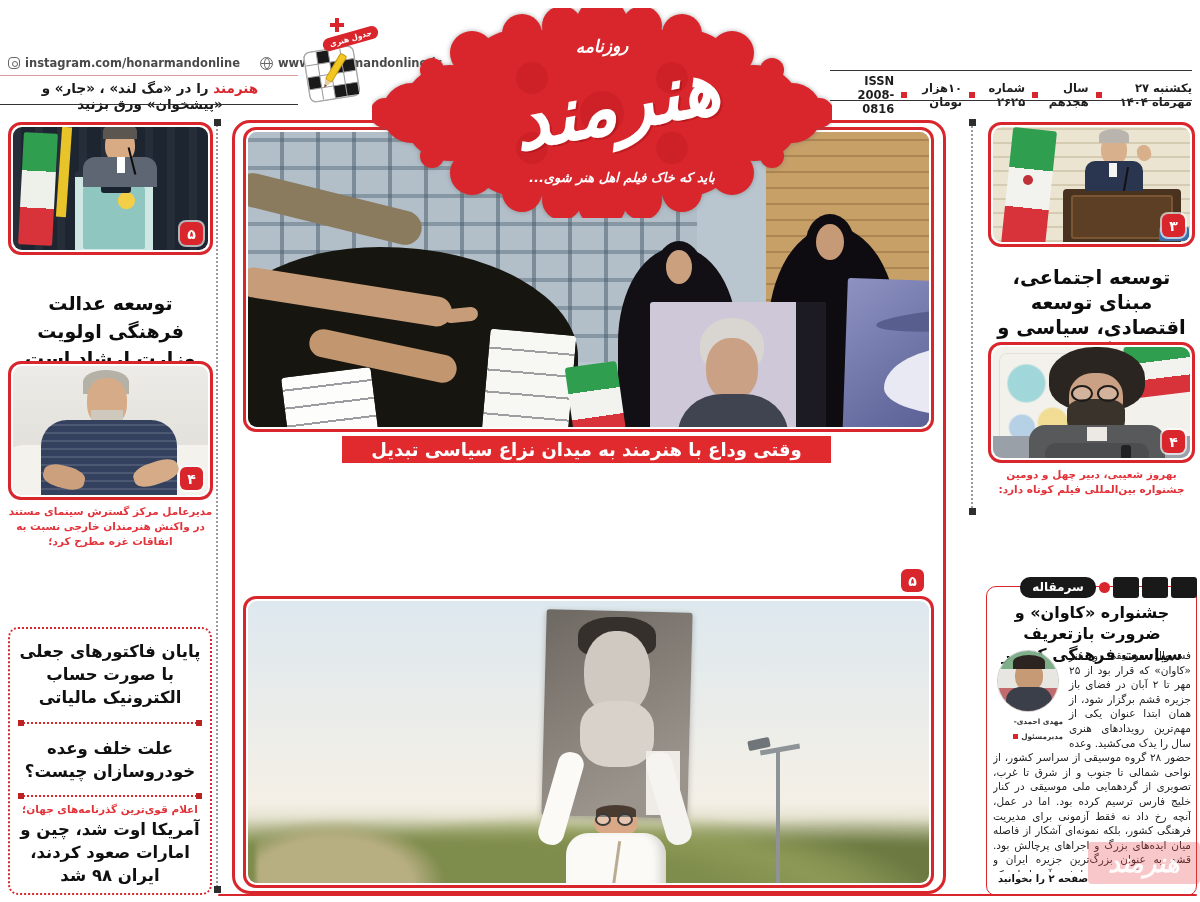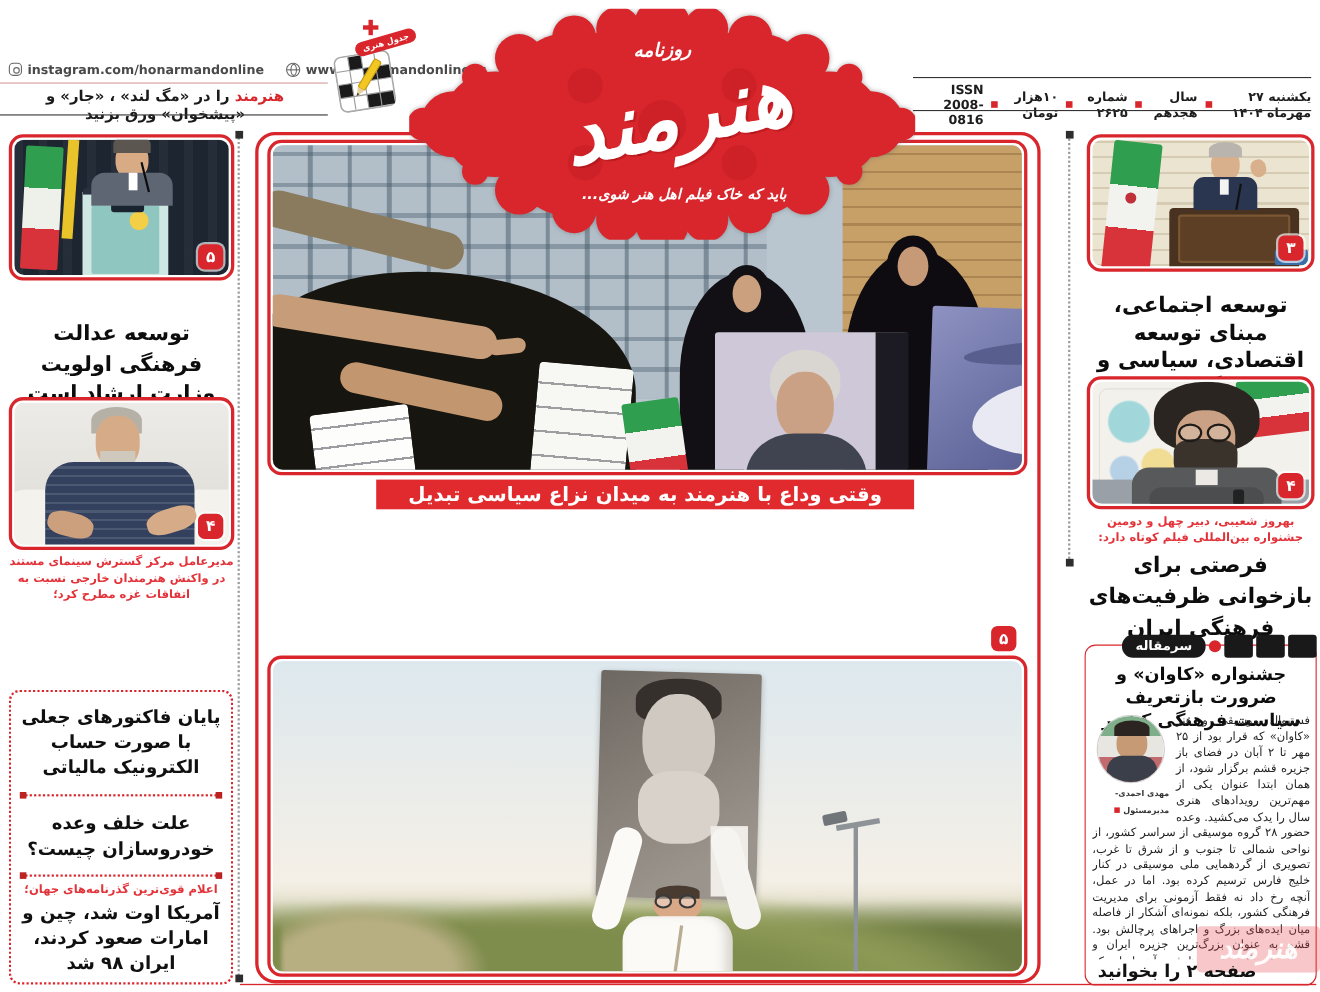--- a/index.html
+++ b/index.html
@@ -60,21 +60,21 @@
   .edit-head{ left:1020px; top:577px; width:178px; height:21px; display:flex; gap:3px; z-index:5; }
   .edit-pill{ background:#191919; color:#fff; border-radius:10px; font-size:12px; font-weight:bold; width:76px; text-align:center; line-height:21px; position:relative; }
   .edit-dot{ width:11px; height:11px; background:var(--red); border-radius:50%; align-self:center; }
   .edit-sq{ background:#191919; width:26px; height:21px; border-radius:3px; }
   .edit-title{ left:992px; top:602px; width:200px; direction:rtl; text-align:center; font-size:16px; font-weight:bold; color:#0d0d0d; line-height:1.32; }
   .edit-body{ left:993px; top:648px; width:198px; height:224px; direction:rtl; text-align:justify; font-size:10.5px; line-height:14.6px; color:#1f1f1f; overflow:hidden; }
   .author-fig{ float:left; width:70px; height:96px; margin:2px 6px 2px 0; text-align:right; }
   .author-photo{ width:62px; height:62px; border-radius:50%; margin:0 auto; overflow:hidden; position:relative; border:1px solid #ccc; }
   .author-cap{ font-size:7.3px; color:#333; font-weight:bold; margin-top:3px; direction:rtl; }
   .author-cap::after{ content:""; display:inline-block; width:5px; height:5px; background:var(--red); margin-right:3px; }
-  .edit-footer{ left:998px; top:873px; font-size:16px; font-weight:bold; color:#111; direction:rtl; z-index:4; }
+  .edit-footer{ left:998px; top:873px; font-size:10px; font-weight:bold; color:#111; direction:rtl; z-index:4; }
   .watermark{ left:1088px; top:842px; width:112px; height:42px; background:rgba(228,70,80,.30); border-radius:4px; display:flex; align-items:center; justify-content:center; color:rgba(255,255,255,.92); font-size:26px; font-weight:bold; font-style:italic; z-index:3; }
   .bottom-rule{ left:218px; top:894px; width:979px; border-top:2.5px solid var(--red); border-radius:2px; }
   
   .fill{ position:absolute; inset:0; }
   .blob{ position:absolute; }
 </style>
 </head>
 <body>
 
 <div class="page">
@@ -317,21 +317,20 @@
       <div class="blob" style="left:78px;top:38px;width:22px;height:17px;border:2.5px solid #1e1b18;border-radius:50%;background:rgba(255,255,255,.2);"></div>
       <div class="blob" style="left:104px;top:38px;width:22px;height:17px;border:2.5px solid #1e1b18;border-radius:50%;background:rgba(255,255,255,.2);"></div>
       <div class="blob" style="left:36px;top:78px;width:136px;height:36px;background:#58595b;border-radius:16px 16px 0 0;"></div>
       <div class="blob" style="left:94px;top:80px;width:20px;height:14px;background:#ece9e4;"></div>
       <div class="blob" style="left:52px;top:96px;width:104px;height:22px;background:#4c4d4f;border-radius:12px;"></div>
       <div class="blob" style="left:128px;top:98px;width:10px;height:14px;background:#222;border-radius:3px;"></div>
     </div>
     <div class="badge">۴</div>
   </div>
   <div class="kicker" style="left:988px;top:467px;width:207px;">بهروز شعیبی، دبیر چهل و دومین جشنواره بین‌المللی فیلم کوتاه دارد:</div>
-  <div class="headline" style="left:988px;top:500px;width:207px;font-size:19.5px;line-height:1.45;">فرصتی برای بازخوانی ظرفیت‌های فرهنگی ایران</div>
 
   <div class="abs edit-box"></div>
   <div class="abs edit-head">
     <div class="edit-pill">سرمقاله</div>
     <div class="edit-dot"></div>
     <div class="edit-sq"></div>
     <div class="edit-sq"></div>
     <div class="edit-sq"></div>
   </div>
   <div class="abs edit-title">جشنواره «کاوان» و ضرورت بازتعریف سیاست فرهنگی کشور</div>

